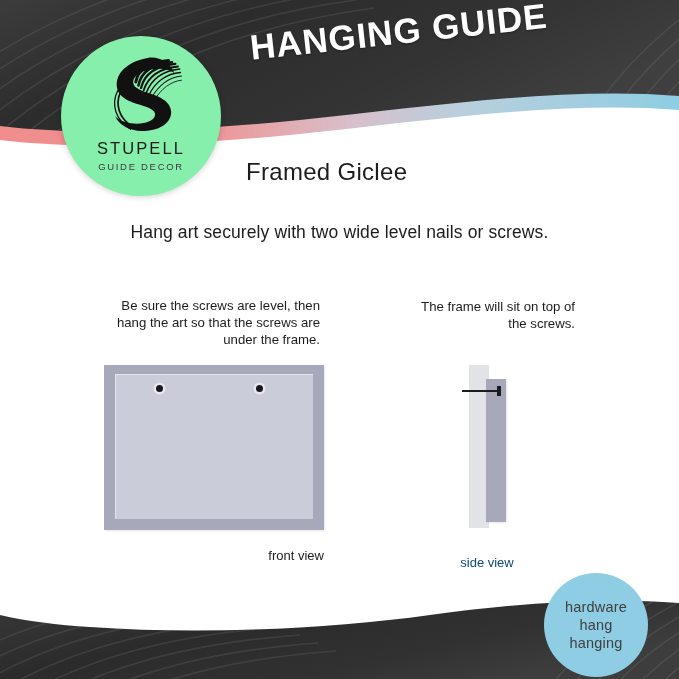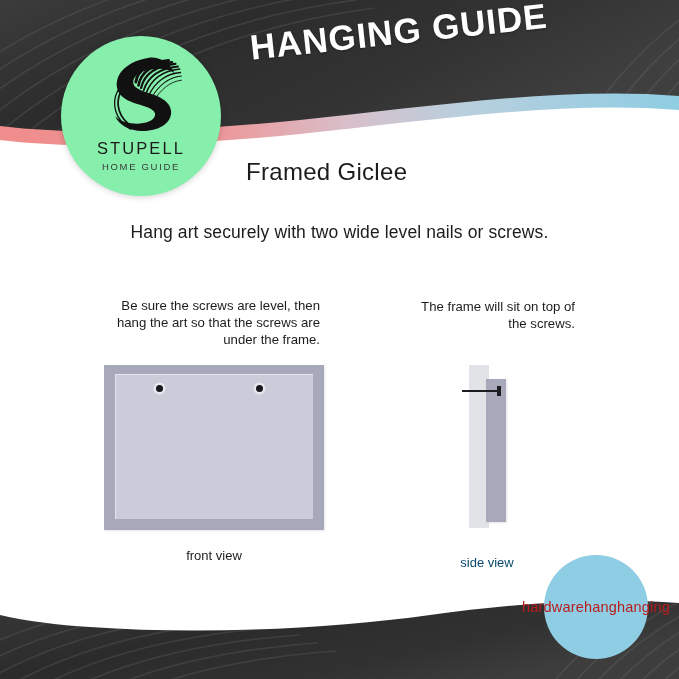--- a/index.html
+++ b/index.html
@@ -133,21 +133,21 @@
     position:absolute;
     width:7px; height:7px;
     border-radius:50%;
     background:#17171d;
     box-shadow:0 0 0 2.5px rgba(255,255,255,0.55);
   }
   #screw-dot-left  { left:52px; top:20px; }
   #screw-dot-right { left:152px; top:20px; }
   #front-view-label {
     position:absolute; left:0; top:183px;
-    width:220px; text-align:center;
+    width:220px; text-align:right;
     font-size:13px; color:#1c1c1c;
   }
 
   
   #side-view { position:absolute; left:455px; top:365px; z-index:4; }
   #side-wall {
     position:absolute; left:14px; top:0;
     width:20px; height:163px;
     background:#e2e3e6;
   }
@@ -169,30 +169,30 @@
   }
   #side-view-label {
     position:absolute; left:-23px; top:190px;
     width:110px; text-align:center;
     font-size:13px; color:#0c4a6e;
   }
 
   
   #hardware-badge {
     position:absolute;
-    left:544px; top:555px;
+    left:544px; top:573px;
     width:104px; height:104px;
     border-radius:50%;
     background:#8ecde3;
     z-index:9;
     display:flex;
-    flex-direction:row;
+    flex-direction:column;
     align-items:center;
     justify-content:center;
-    color:#b91c1c;
+    color:#404040;
     font-size:14.5px;
     line-height:1.26;
     text-align:center;
     letter-spacing:0.2px;
   }
 </style>
 </head>
 <body>
 
 <div id="page">
@@ -266,21 +266,21 @@
         <path d="M62,53 C70,38 83,28 97,27" stroke-width="1.2"></path>
         <path d="M65,56 C73,42 85,33 97,32" stroke-width="1.0"></path>
       </g>
 
       <g fill="none" stroke="#111111" stroke-linecap="round">
         <path d="M26,46 C20,60 24,76 40,86" stroke-width="2.0"></path>
         <path d="M23,44 C15,60 20,78 38,89" stroke-width="1.5"></path>
       </g>
     </svg>
     <div id="logo-name">STUPELL</div>
-    <div id="logo-sub">HOME GUIDE</div>
+    <div id="logo-sub">GUIDE DECOR</div>
   </div>
 
   <div id="product-type">Framed Giclee</div>
   <div id="intro-line">Hang art securely with two wide level nails or screws.</div>
 
   <div class="caption-block" id="front-caption">Be sure the screws are level, then hang the art so that the screws are under the frame.</div>
   <div class="caption-block" id="side-caption">The frame will sit on top of the screws.</div>
 
   <div id="front-view">
     <div id="front-frame">

